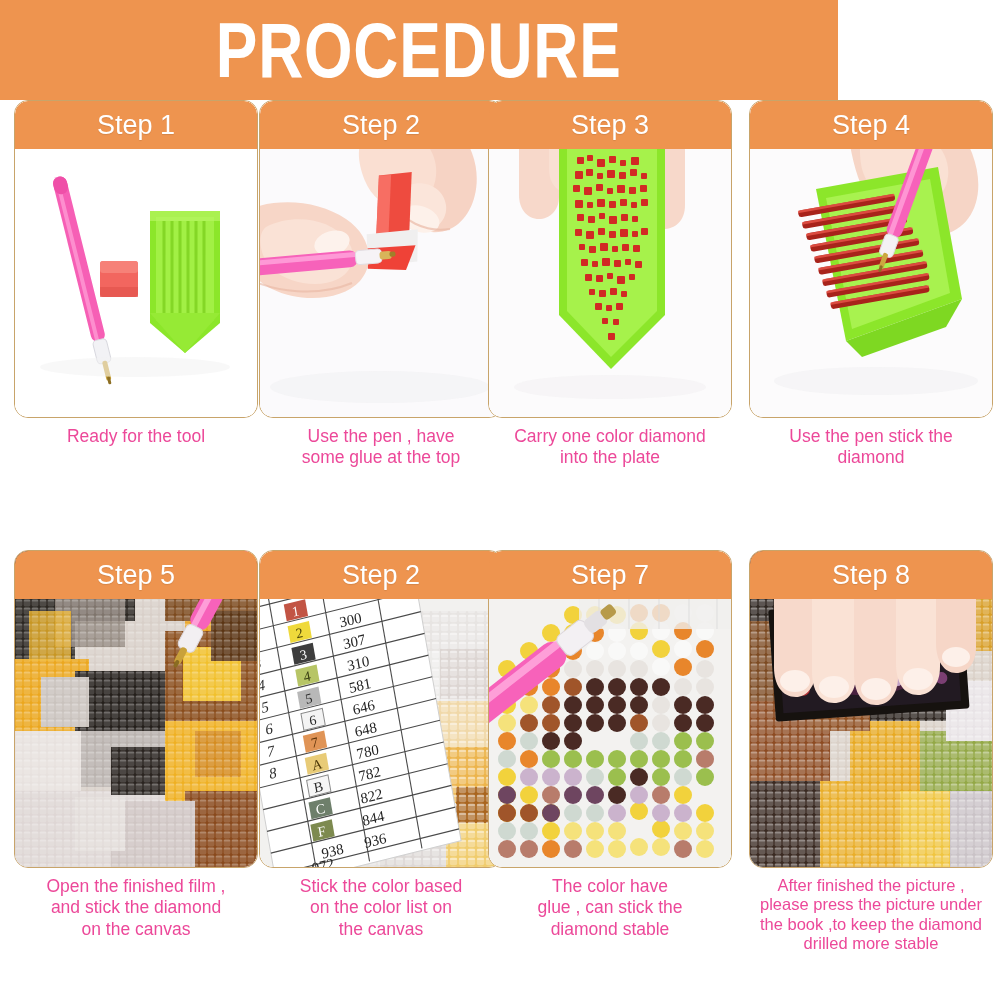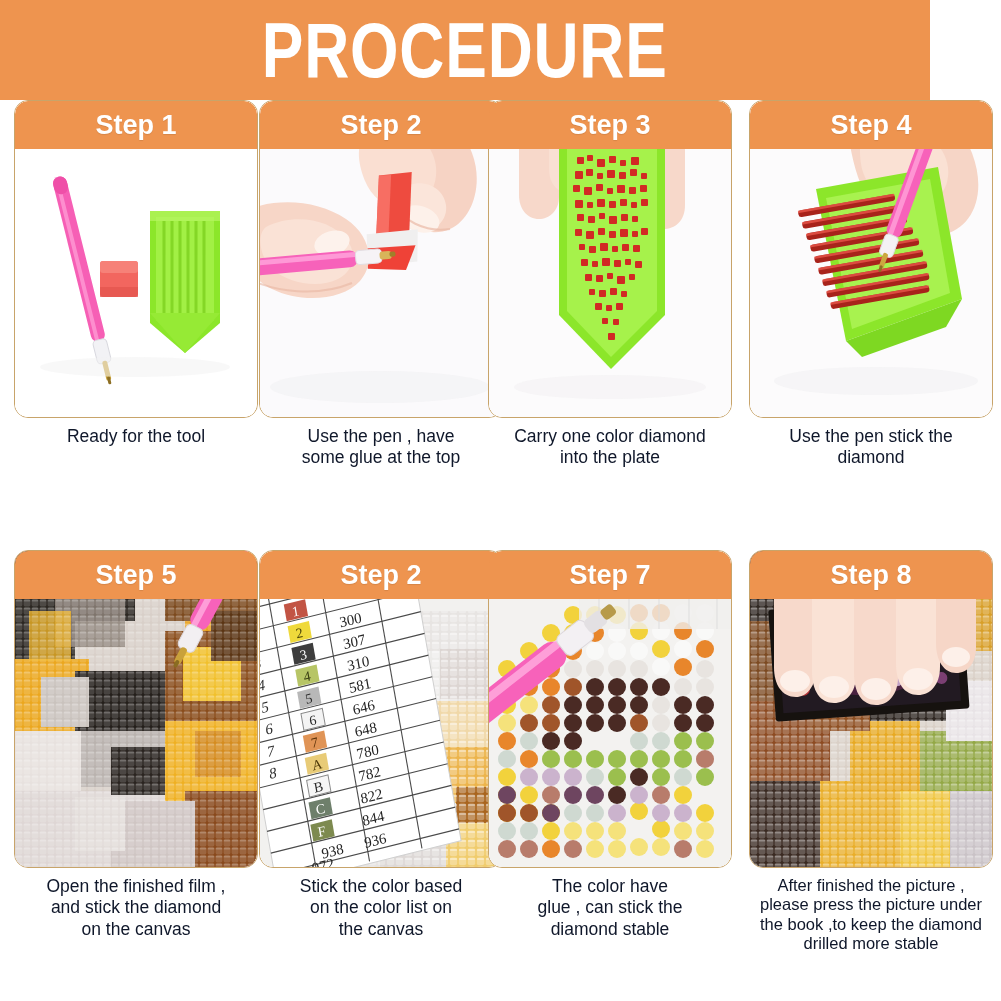--- a/index.html
+++ b/index.html
@@ -6,21 +6,21 @@
   html,body { width:1001px; height:1001px; }
   body {
     font-family: "Liberation Sans", sans-serif;
     background:#ffffff;
     overflow:hidden;
   }
   #page { position:relative; width:1001px; height:1001px; background:#fff; }
 
   
   .banner {
-    position:absolute; left:0; top:0; width:930px; height:100px;
+    position:absolute; left:0; top:0; width:838px; height:100px;
     background:#ee944f;
     display:flex; align-items:center; justify-content:center;
   }
   .banner-title {
     color:#ffffff;
     font-family:"Liberation Sans", sans-serif;
     font-size:78px;
     font-weight:bold;
     letter-spacing:1px;
     transform:scaleX(0.80);
@@ -49,35 +49,35 @@
   }
   .card-head {
     position:relative; z-index:5;
     height:48px;
     background:#ee944f;
     border-top-left-radius:13px;
     border-top-right-radius:13px;
     display:flex; align-items:center; justify-content:center;
   }
   .card-head-label {
-    color:#fff; font-size:27px; font-weight:bold; line-height:1;
+    color:#fff; font-size:27px; font-weight:normal; line-height:1;
     text-shadow:0 1px 1px rgba(0,0,0,.10);
   }
   .photo {
     position:absolute; left:0; top:0; width:242px; height:316px;
     overflow:hidden; border-radius:13px; background:#fff;
   }
   .photo svg { display:block; width:242px; height:316px; }
 
   .caption {
     position:absolute; left:-4px; top:326px; width:252px;
     text-align:center;
     font-size:17.5px;
     line-height:1.22;
-    color:#0f172a;
+    color:#ec4899;
     white-space:pre-line;
   }
   .cell.c3 .caption.tight {
     left:-12px; width:268px; font-size:16.5px; line-height:1.18;
   }
 </style>
 </head>
 <body>
 
 <div id="page">

